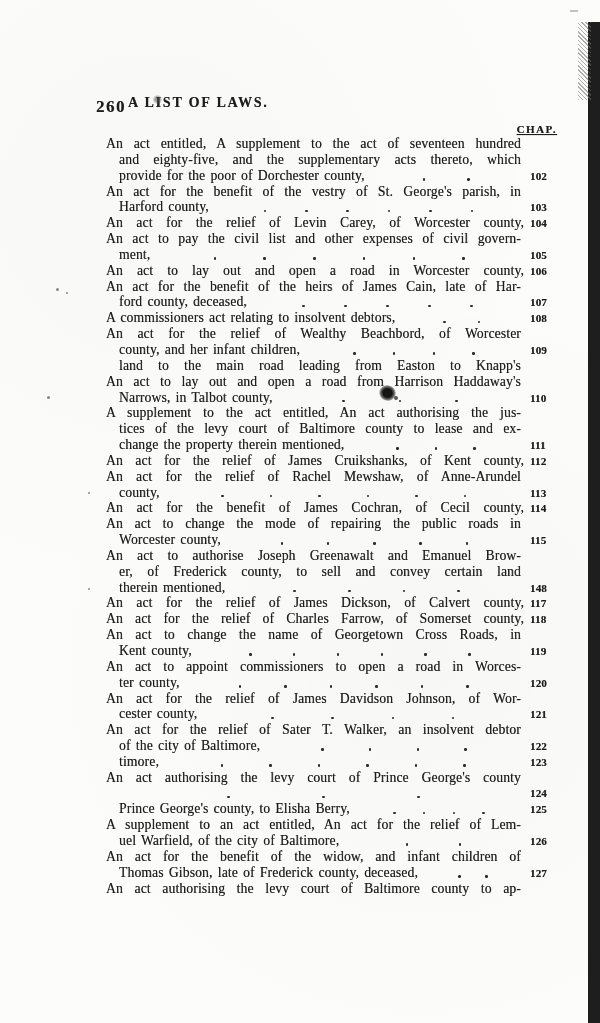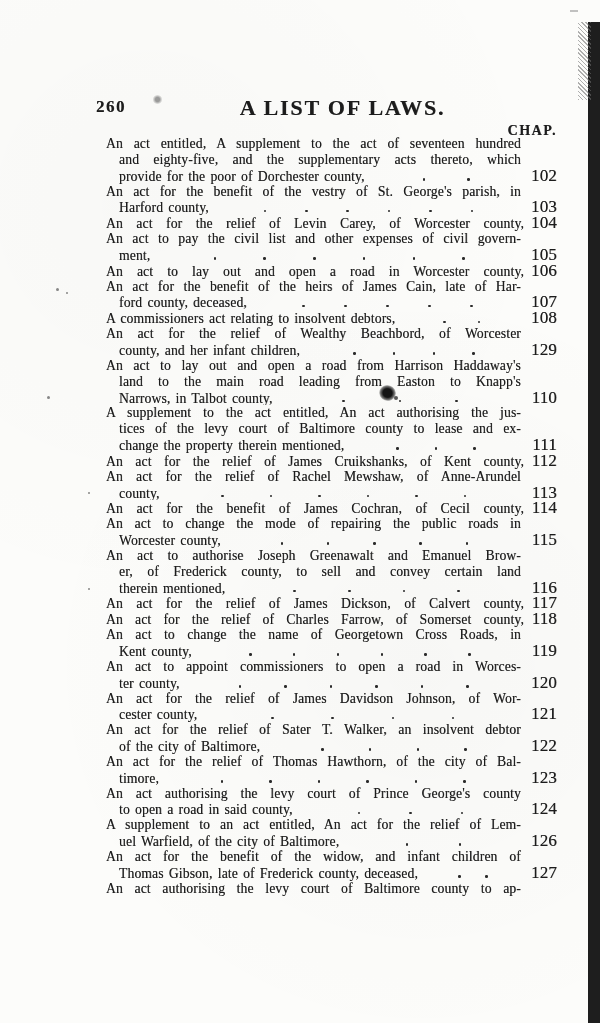--- a/index.html
+++ b/index.html
@@ -16,27 +16,27 @@
       radial-gradient(circle at 70% 65%, rgba(0,0,0,0.02), transparent 50%);
   }
   .ink{ text-shadow:0.3px 0.2px 0.2px rgba(28,28,28,0.55); }
 
   #pgnum{
     position:absolute;left:96px;top:97px;
     font-size:17px;font-weight:bold;letter-spacing:1.5px;
   }
   #title{
     position:absolute;left:106px;top:95px;width:451px;
-    text-align:center;text-indent:22px;
-    font-size:22px;font-weight:bold;letter-spacing:1.8px;
+    text-indent:22px;
+    font-size:14px;font-weight:bold;letter-spacing:1.8px;
     white-space:nowrap;
   }
   #chap-head{
     position:absolute;top:123px;left:106px;width:451px;
-    text-align:right;font-size:14px;font-weight:bold;letter-spacing:1.5px;
+    text-align:right;font-size:11px;font-weight:bold;letter-spacing:1.5px;text-decoration:underline;
   }
   #list{
     position:absolute;left:106px;top:136px;width:451px;
   }
   .ln{
     display:flex;align-items:baseline;height:15.85px;
     font-size:13.6px;line-height:15.85px;
     letter-spacing:0.15px;word-spacing:1.6px;
     overflow:hidden;
   }
@@ -50,22 +50,22 @@
   .dots{
     flex:1 1 auto;align-self:stretch;
     display:flex;justify-content:space-evenly;align-items:flex-end;
     padding:0 12px 3px 16px;
   }
   .dots i{
     width:2.5px;height:2.5px;border-radius:50%;
     background:#2b2b2b;flex:0 0 auto;
   }
   .num{
-    font-weight:normal;min-width:27px;text-align:right;
-    margin-left:6px;font-size:17px;flex:0 0 auto;
+    font-weight:bold;min-width:27px;text-align:left;
+    margin-left:6px;font-size:11px;flex:0 0 auto;
   }
 
   
   #scan-bar{
     position:absolute;right:0;top:22px;bottom:0;width:12px;
     background:#1e1e1e;
   }
   #scan-bar-top{
     position:absolute;right:9px;top:22px;width:13px;height:78px;
     background:repeating-linear-gradient(45deg,#6f6f6f 0 1px,transparent 1px 3px);
@@ -185,28 +185,28 @@
     <span class="txt fill">An act for the relief of Wealthy Beachbord, of Worcester</span>
   </div>
       <div class="ln c">
     <span class="txt">county, and her infant children,</span>
   <span class="dots">
           <i></i>
           <i></i>
           <i></i>
           <i></i>
         </span>
-        <span class="num">129</span>
-      </div>
-      <div class="ln nochap">
-    <span class="txt fill">An act to lay out and open a road from Harrison Haddaway's</span>
-  </div>
+        <span class="num">109</span>
+      </div>
       <div class="ln c nochap">
     <span class="txt fill">land to the main road leading from Easton to Knapp's</span>
   </div>
+      <div class="ln nochap">
+    <span class="txt fill">An act to lay out and open a road from Harrison Haddaway's</span>
+  </div>
       <div class="ln c">
     <span class="txt">Narrows, in Talbot county,</span>
   <span class="dots">
           <i></i>
           <i></i>
           <i></i>
         </span>
         <span class="num">110</span>
       </div>
       <div class="ln nochap">
@@ -268,21 +268,21 @@
     <span class="txt fill">er, of Frederick county, to sell and convey certain land</span>
   </div>
       <div class="ln c">
     <span class="txt">therein mentioned,</span>
   <span class="dots">
           <i></i>
           <i></i>
           <i></i>
           <i></i>
         </span>
-        <span class="num">116</span>
+        <span class="num">148</span>
       </div>
       <div class="ln">
     <span class="txt fill">An act for the relief of James Dickson, of Calvert county,</span>
   <span class="num">117</span>
       </div>
       <div class="ln">
     <span class="txt fill">An act for the relief of Charles Farrow, of Somerset county,</span>
   <span class="num">118</span>
       </div>
       <div class="ln nochap">
@@ -334,46 +334,52 @@
       <div class="ln c">
     <span class="txt">of the city of Baltimore,</span>
   <span class="dots">
           <i></i>
           <i></i>
           <i></i>
           <i></i>
         </span>
         <span class="num">122</span>
       </div>
-      <div class="ln nochap">
-    <span class="txt fill">An act for the relief of Thomas Hawthorn, of the city of Bal-</span>
-  </div>
       <div class="ln c">
     <span class="txt">timore,</span>
   <span class="dots">
           <i></i>
           <i></i>
           <i></i>
           <i></i>
           <i></i>
           <i></i>
         </span>
         <span class="num">123</span>
       </div>
       <div class="ln nochap">
     <span class="txt fill">An act authorising the levy court of Prince George's county</span>
   </div>
       <div class="ln c">
-    <span class="txt">to open a road in said county,</span>
   <span class="dots">
           <i></i>
           <i></i>
           <i></i>
         </span>
         <span class="num">124</span>
+      </div>
+      <div class="ln c">
+    <span class="txt">Prince George's county, to Elisha Berry,</span>
+  <span class="dots">
+          <i></i>
+          <i></i>
+          <i></i>
+          <i></i>
+        </span>
+        <span class="num">125</span>
       </div>
       <div class="ln nochap">
     <span class="txt fill">A supplement to an act entitled, An act for the relief of Lem-</span>
   </div>
       <div class="ln c">
     <span class="txt">uel Warfield, of the city of Baltimore,</span>
   <span class="dots">
           <i></i>
           <i></i>
         </span>

